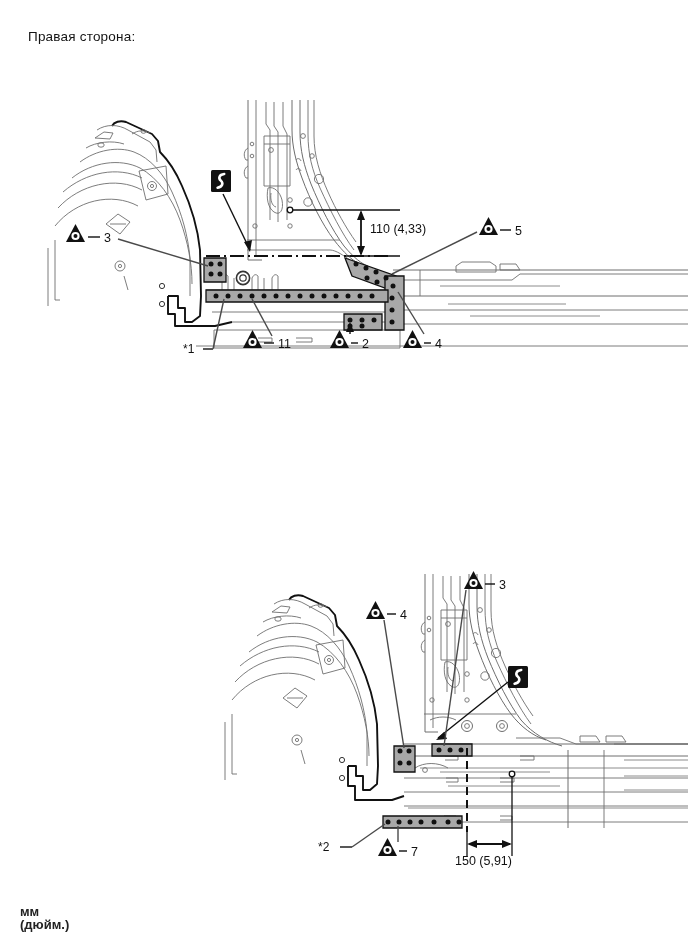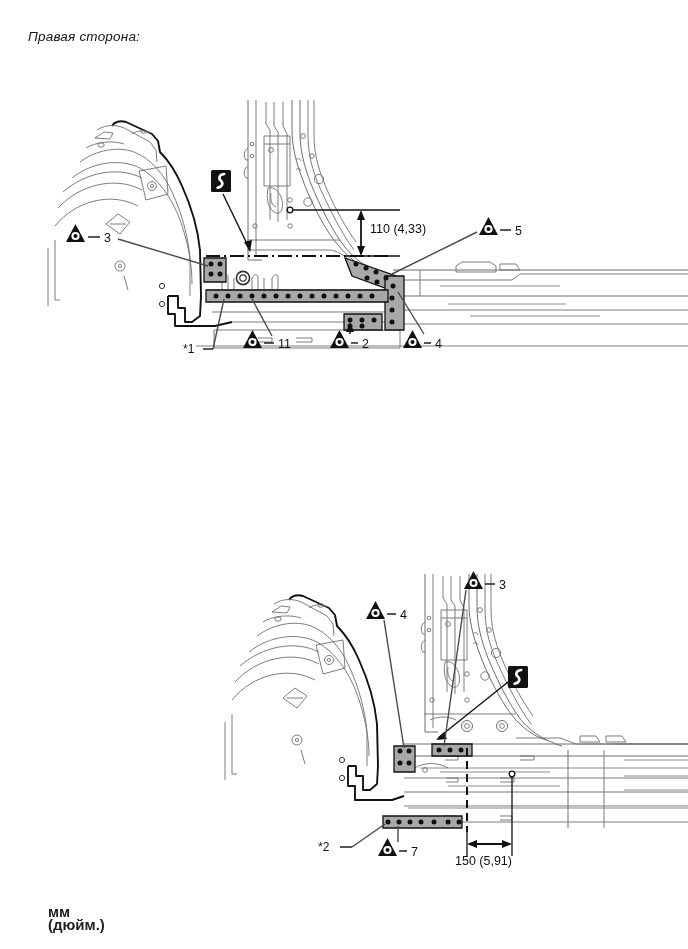--- a/index.html
+++ b/index.html
@@ -20,31 +20,29 @@
     inset: 0;
   }
   #page-title {
     position: absolute;
     left: 28px;
     top: 29px;
     font-size: 13.5px;
     letter-spacing: 0.2px;
     color: #141414;
     white-space: nowrap;
-    font-style: italic;
   }
   .units {
     position: absolute;
     left: 20px;
     bottom: 18px;
-    font-size: 15px;
+    font-size: 13px;
     line-height: 13px;
     font-weight: bold;
     color: #222;
-    margin-left: 28px;
   }
   .units div { white-space: nowrap; }
 
   .figure {
     position: absolute;
   }
   #figure-top  { left: 0px;   top: 100px; width: 688px; height: 290px; text-align: right; }
   #figure-bottom { left: 0px; top: 560px; width: 688px; height: 320px; }
 
   .figure svg { display: block; }

